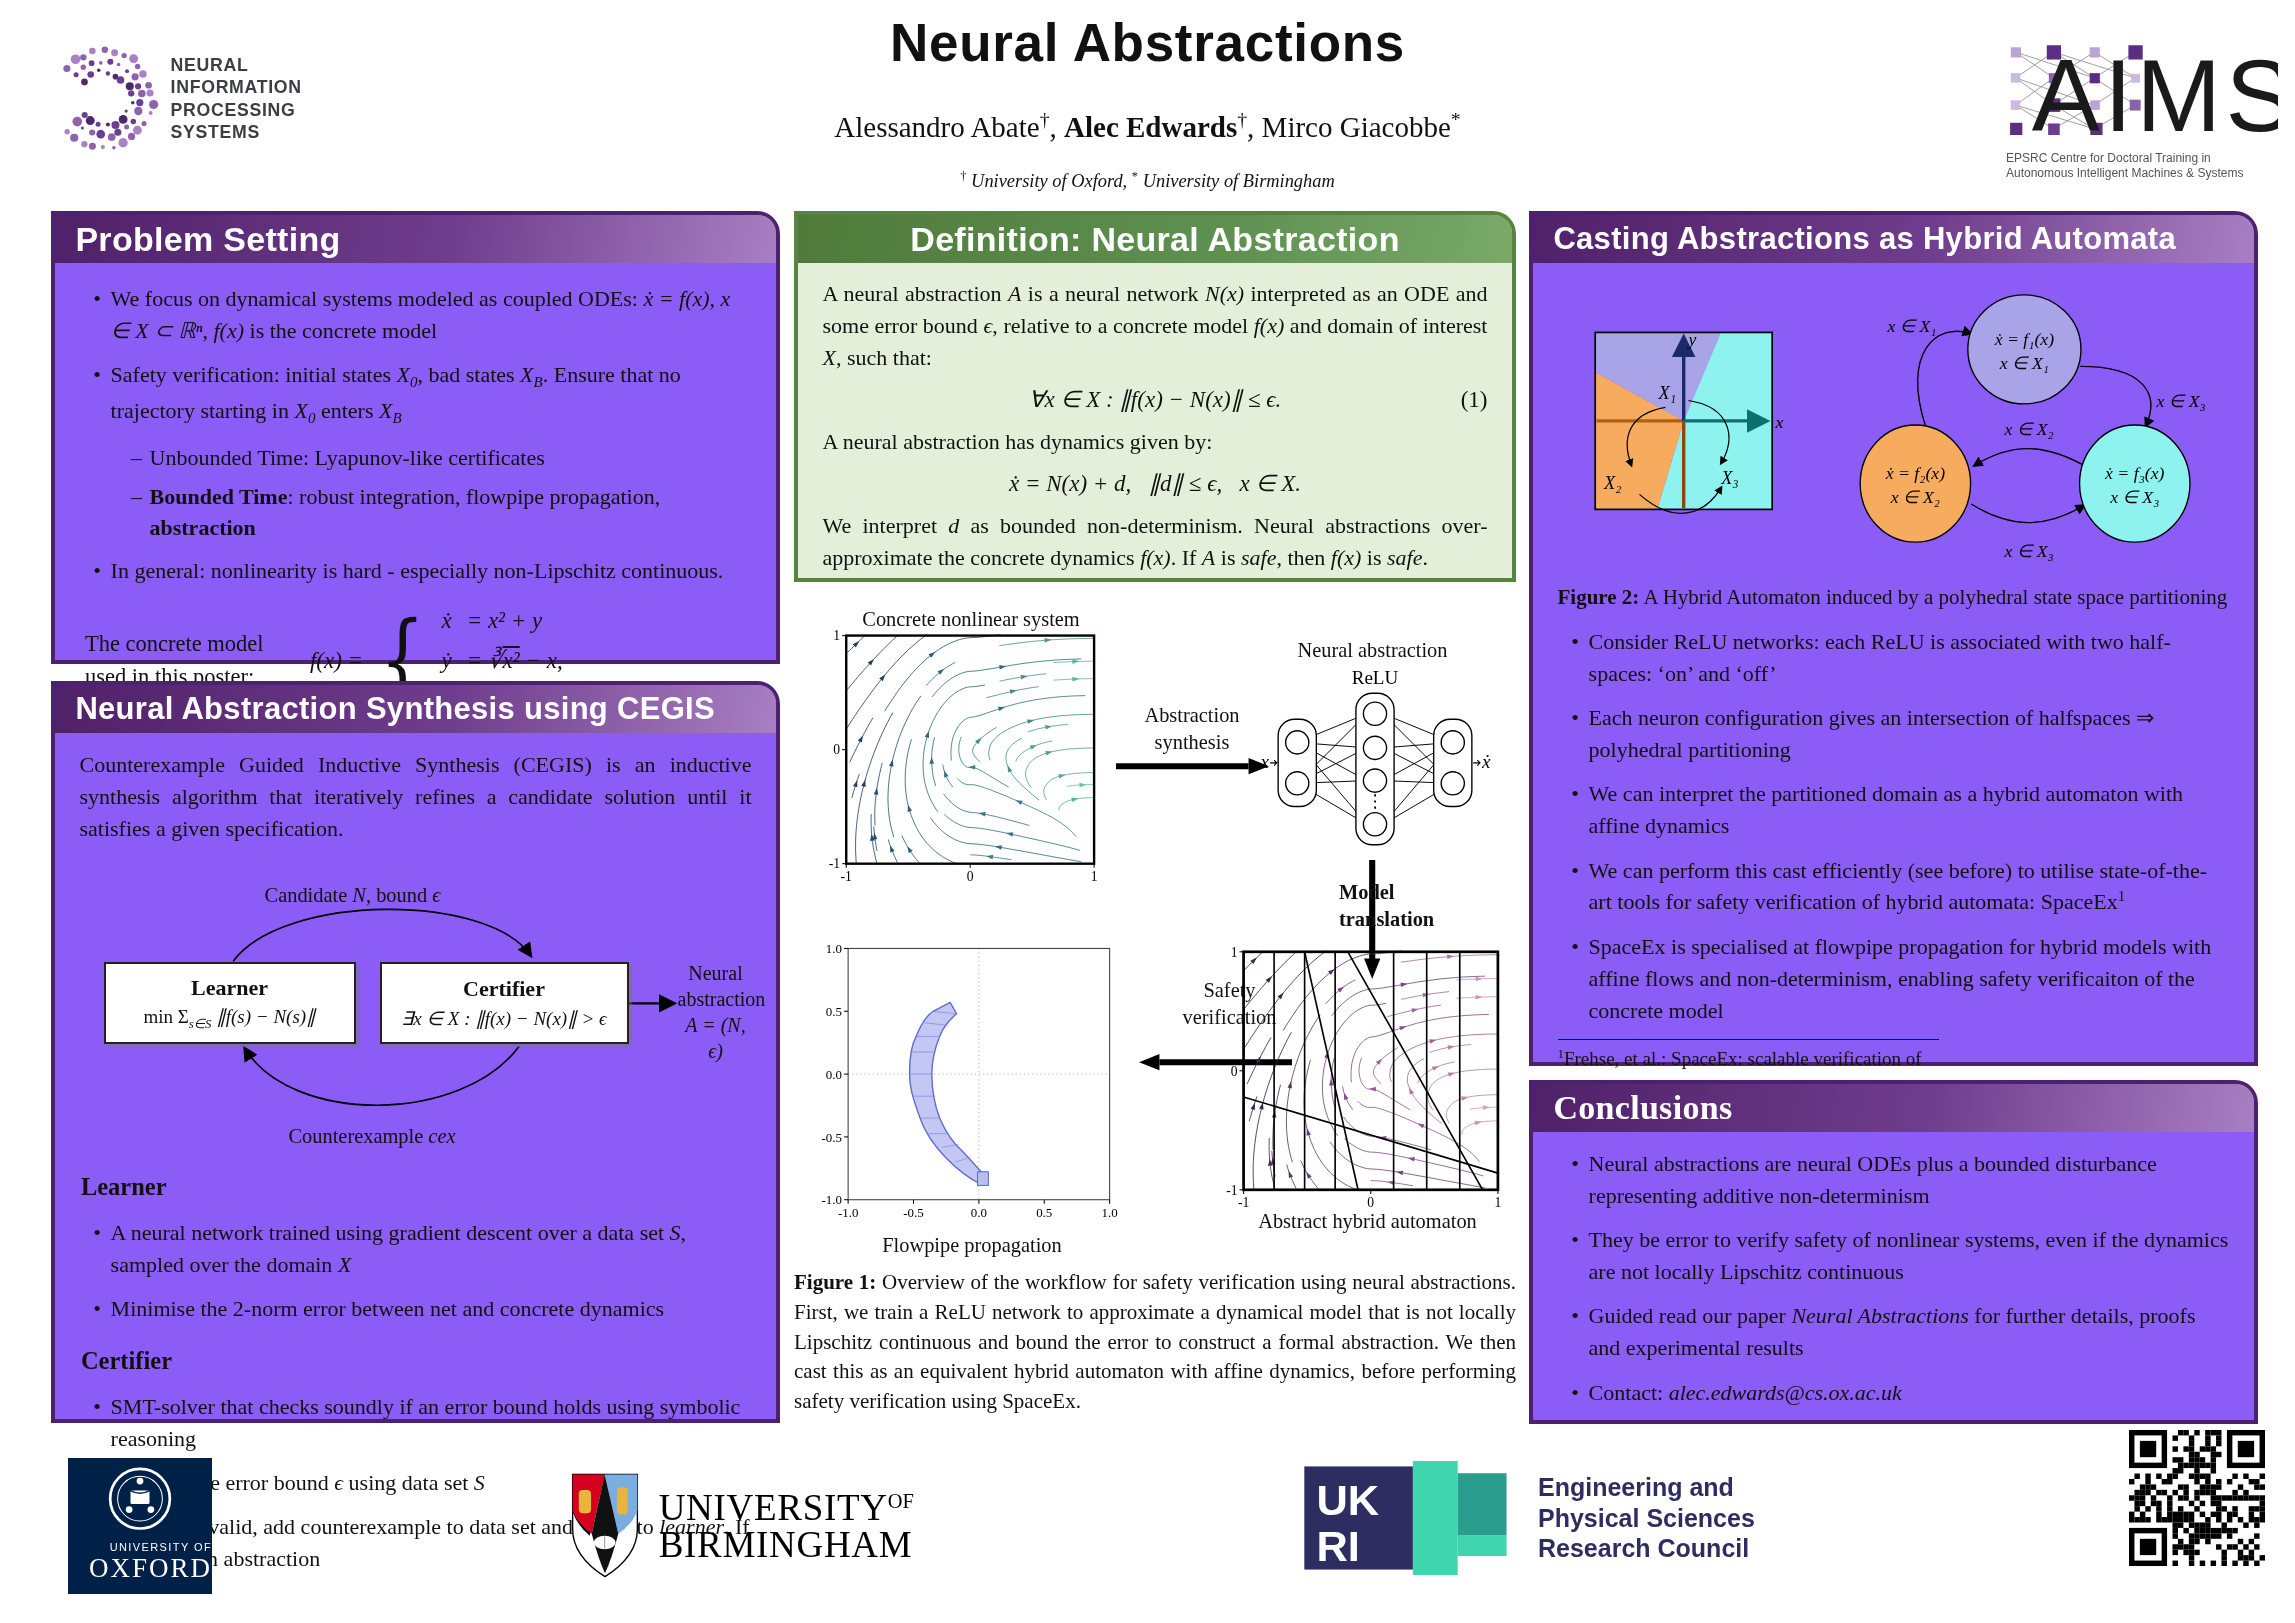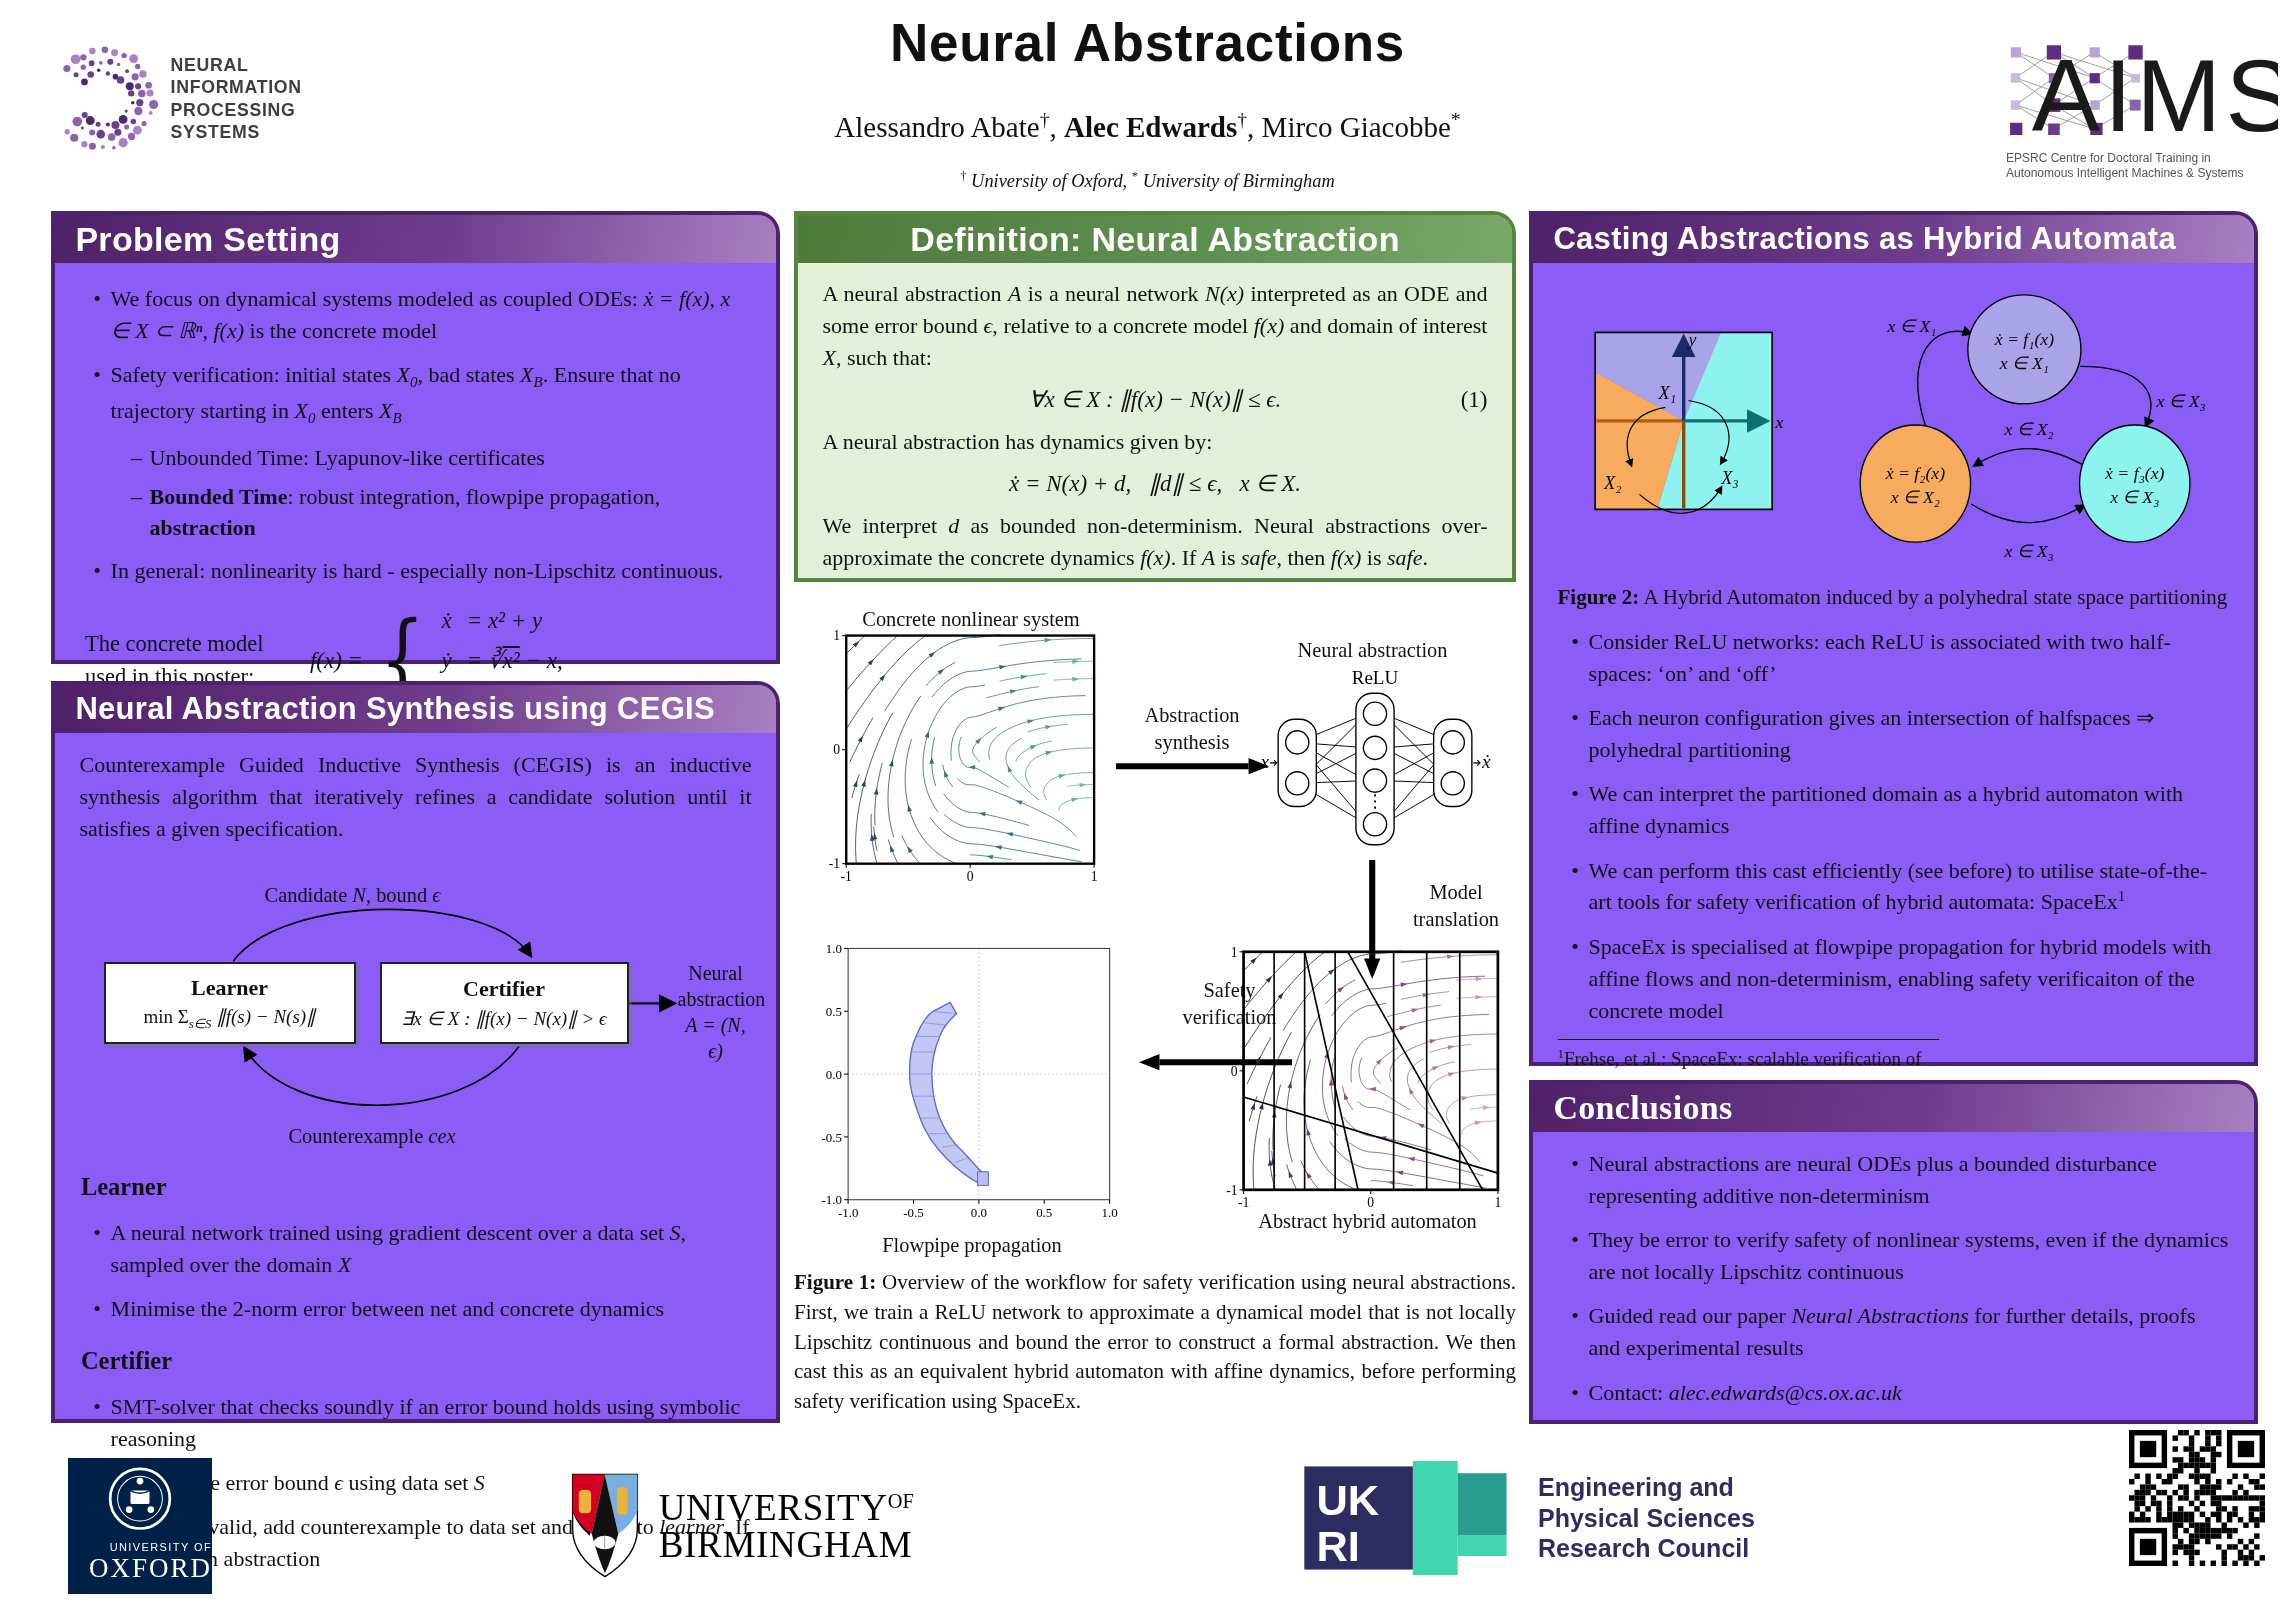--- a/index.html
+++ b/index.html
@@ -429,21 +429,21 @@
   </div>
   <svg class="abs" style="left:1116px;top:756px;" width="153" height="20.4" viewBox="0 0 225 30">
     <line x1="0" y1="15" x2="195" y2="15" stroke="#000" stroke-width="9"></line>
       <polygon points="195,3 225,15 195,27" fill="#000"></polygon>
   </svg>
 
   <svg class="abs" style="left:1362px;top:860px;" width="20.4" height="119" viewBox="0 0 30 175">
     <line x1="15" y1="0" x2="15" y2="147" stroke="#000" stroke-width="9"></line>
       <polygon points="3,145 15,175 27,145" fill="#000"></polygon>
   </svg>
-  <div class="abs figlabel" style="left:1393px;top:879px;width:126px;text-align:center;line-height:1.3;">
+  <div class="abs figlabel" style="left:1339px;top:879px;width:126px;text-align:left;line-height:1.3;font-weight:bold;">
     <div>Model</div>
       <div>translation</div>
   </div>
 
   <svg class="abs" style="left:814px;top:943px;" width="310" height="286" viewBox="0 0 455 420">
     <g id="flowpipe-static">
       <line x1="50" y1="192.5" x2="434" y2="192.5" stroke="#aaa" stroke-width="1.2" stroke-dasharray="2,4"></line>
       <line x1="242" y1="8" x2="242" y2="377" stroke="#aaa" stroke-width="1.2" stroke-dasharray="2,4"></line>
       <path d="M 245.8 354.9 C 215 340, 170 300, 155.6 257.1 C 144 225, 140 210, 140.2 192.5 C 140 165, 143 150, 149.8 137.2 C 158 117, 166 106, 174.8 100.3 L 199.8 87.3 L 209.4 104 C 196 115, 189 125, 184.4 137.2 C 177 155, 173 172, 172.9 192.5 C 173 220, 177 238, 184.4 257.1 C 194 280, 205 295, 219 306.9 L 245.8 336.4 Z" fill="#b9bdf1" fill-opacity="0.85" stroke="#5f6bc9" stroke-width="2"></path>
       <rect x="240" y="336" width="16" height="20" fill="#b9bdf1" stroke="#5f6bc9" stroke-width="1.5"></rect>

